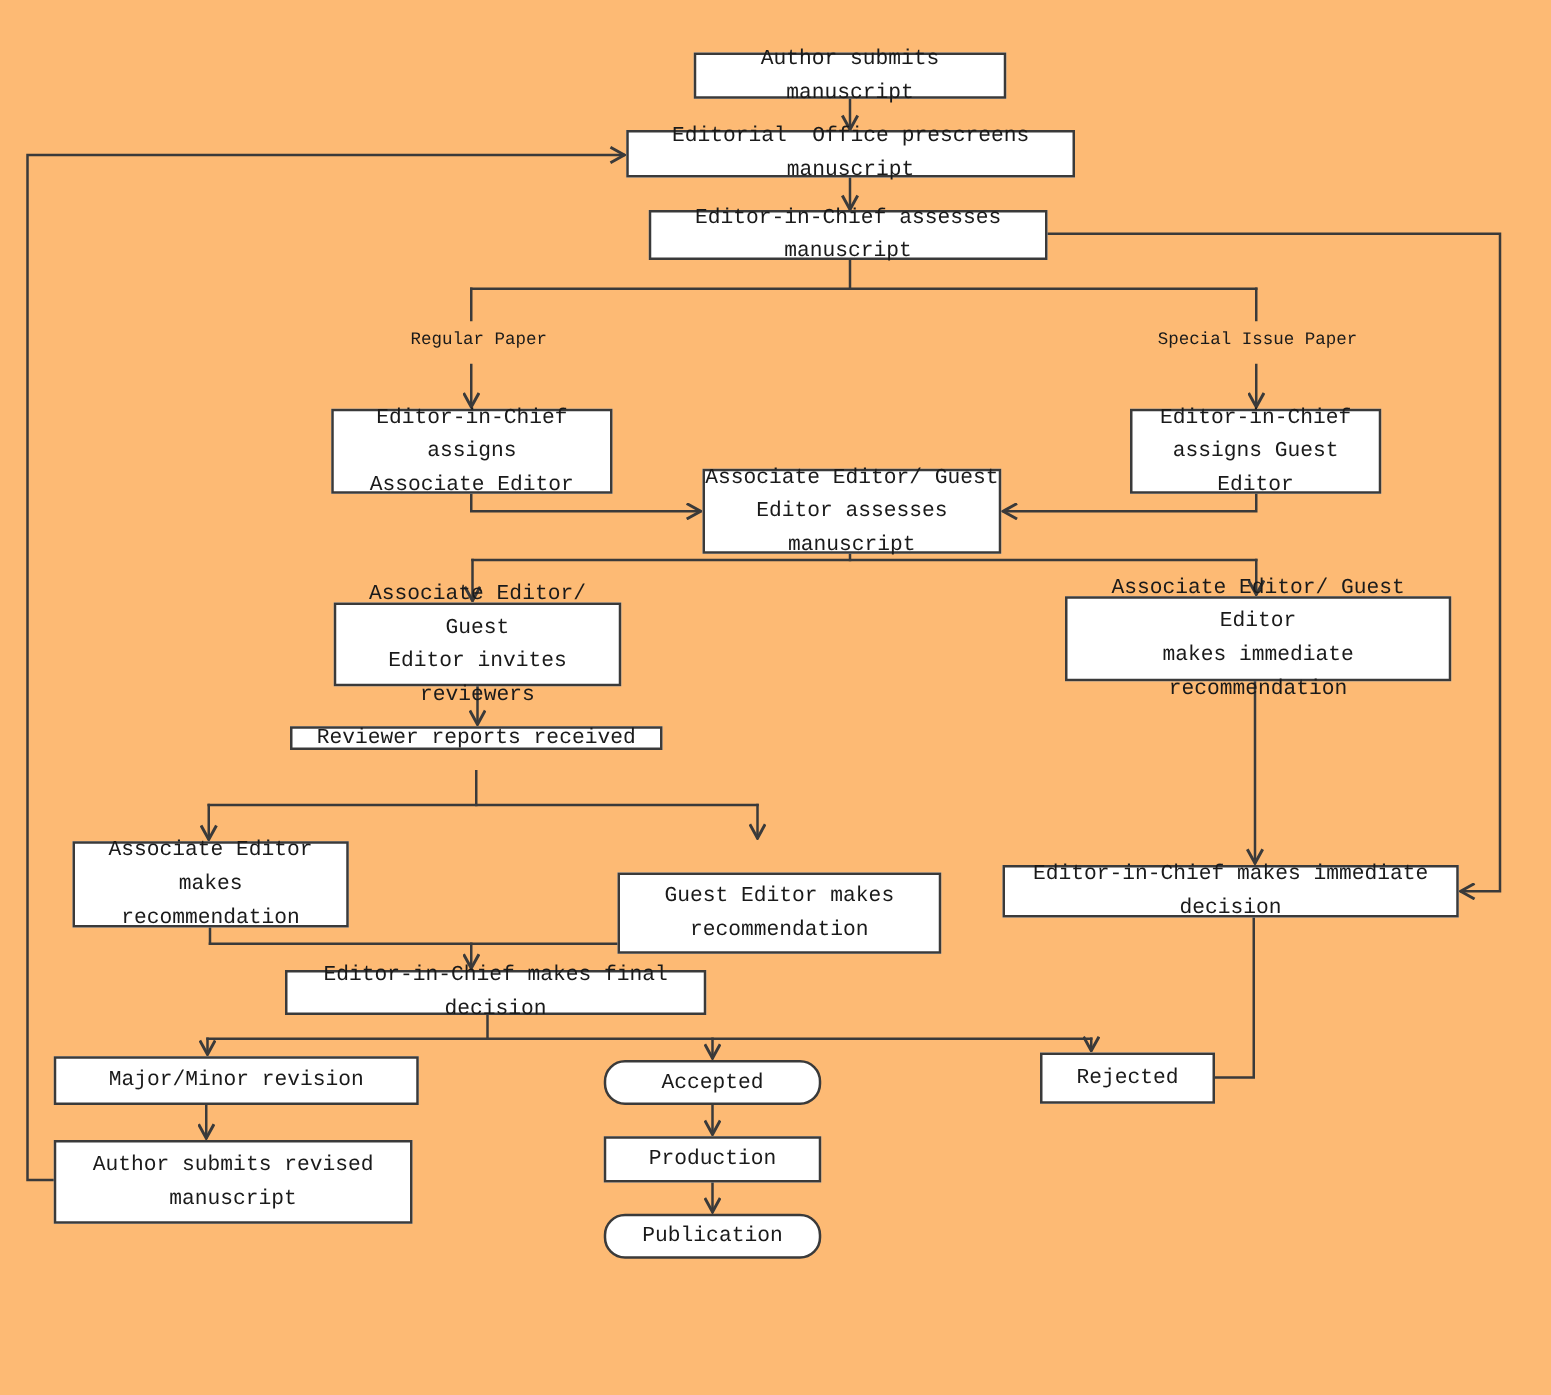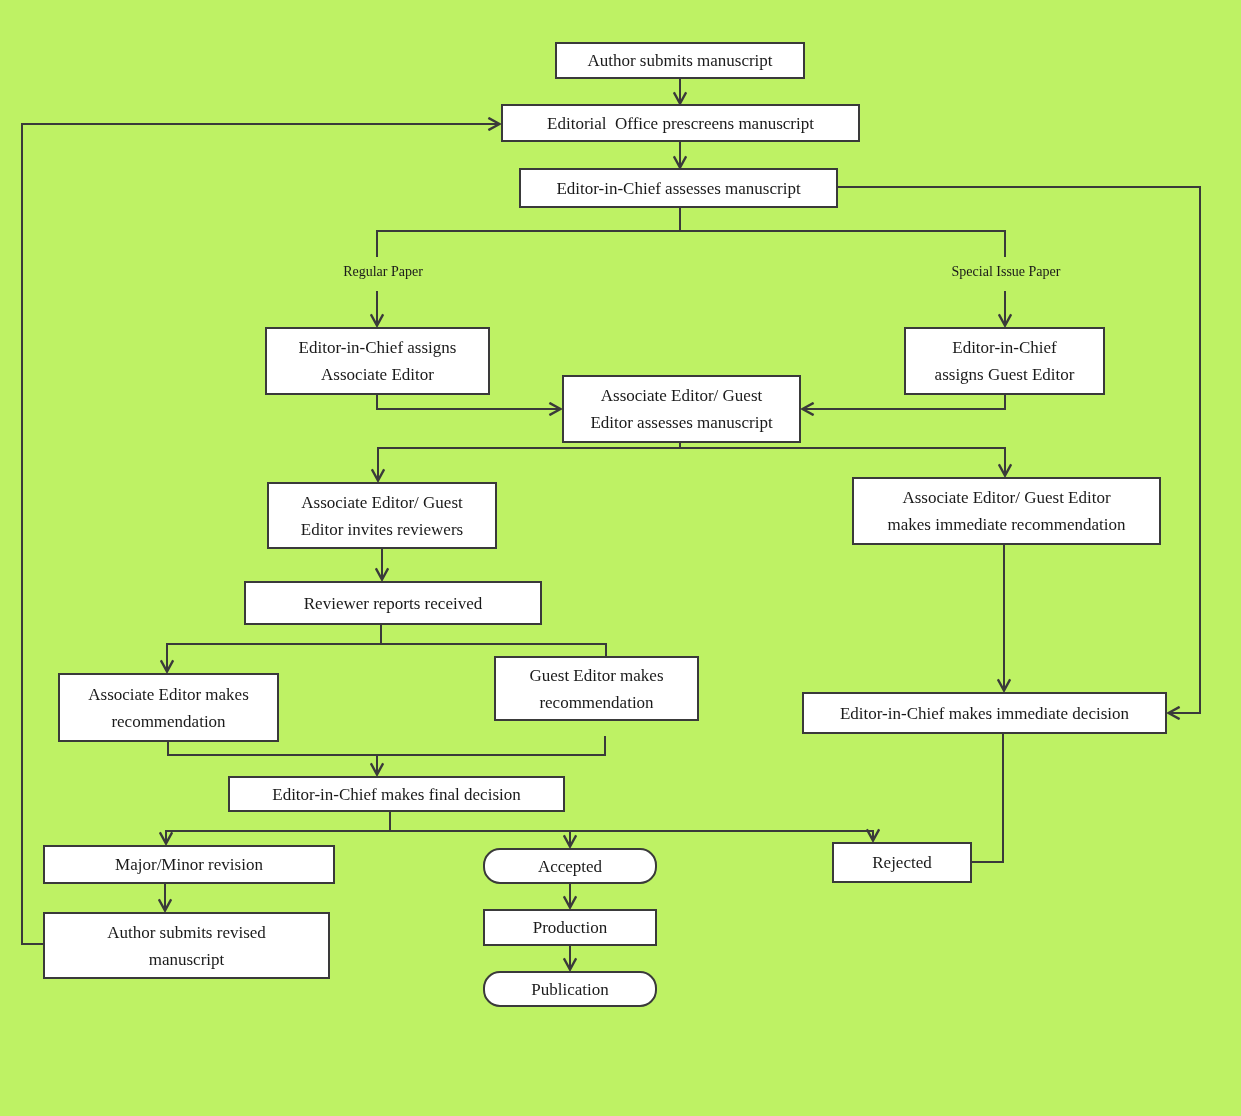--- a/index.html
+++ b/index.html
@@ -4,22 +4,22 @@
 <style>
   html, body {
     margin: 0;
     padding: 0;
     background: #ffffff;
   }
   .canvas {
     position: relative;
     width: 1241px;
     height: 1116px;
-    background: #bef264;
-    font-family: Liberation Serif, serif;
+    background: #fdba74;
+    font-family: Liberation Mono, monospace;
     overflow: hidden;
   }
   .connectors {
     position: absolute;
     left: 0;
     top: 0;
     width: 1241px;
     height: 1116px;
   }
   .node {
@@ -133,30 +133,30 @@
   <div class="node" style="left:267px; top:482px; width:230px; height:67px;">
     <span class="ln">Associate Editor/ Guest</span>
     <span class="ln">Editor invites reviewers</span>
   </div>
 
   <div class="node" style="left:852px; top:477px; width:309px; height:68px;">
     <span class="ln">Associate Editor/ Guest Editor</span>
     <span class="ln">makes immediate recommendation</span>
   </div>
 
-  <div class="node" style="left:244px; top:581px; width:298px; height:44px;">
+  <div class="node" style="left:232px; top:581px; width:298px; height:19px;">
     <span class="ln">Reviewer reports received</span>
   </div>
 
   <div class="node" style="left:58px; top:673px; width:221px; height:69px;">
     <span class="ln">Associate Editor makes</span>
     <span class="ln">recommendation</span>
   </div>
 
-  <div class="node" style="left:494px; top:656px; width:205px; height:65px;">
+  <div class="node" style="left:494px; top:698px; width:259px; height:65px;">
     <span class="ln">Guest Editor makes</span>
     <span class="ln">recommendation</span>
   </div>
 
   <div class="node" style="left:228px; top:776px; width:337px; height:36px;">
     <span class="ln">Editor-in-Chief makes final decision</span>
   </div>
 
   <div class="node" style="left:802px; top:692px; width:365px; height:42px;">
     <span class="ln">Editor-in-Chief makes immediate decision</span>

